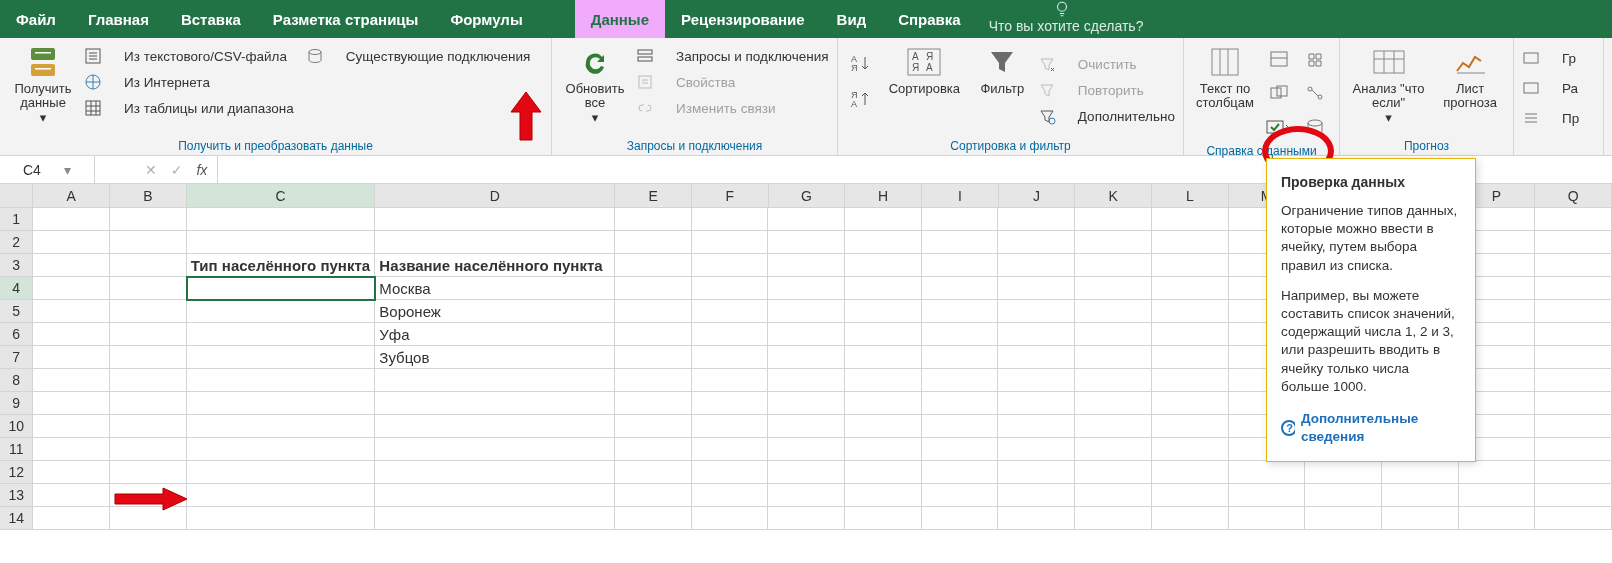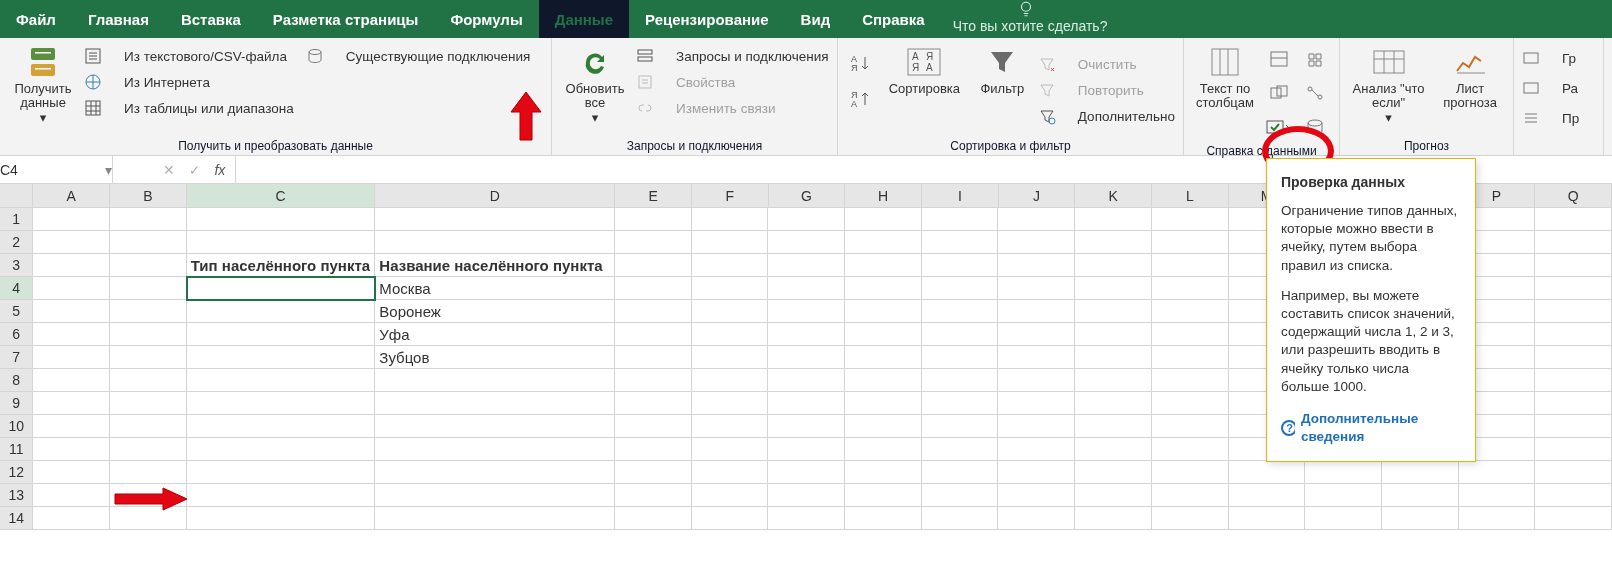--- a/index.html
+++ b/index.html
@@ -1,39 +1,39 @@
 <!DOCTYPE html>
 <html><head>
 <meta charset="utf-8">
 <style>
 * { box-sizing: border-box; margin: 0; padding: 0; font-family: "Segoe UI", Arial, sans-serif; }
 body { width: 1612px; height: 563px; background: #fff; overflow: hidden; font-size: 14px; color: #333; }
 
 
 .tabbar { background: #217346; height: 38px; display: flex; align-items: stretch; color: #fff; }
 .tab { padding: 0 16px; display: flex; align-items: center; font-size: 15px; cursor: pointer; font-weight: bold; }
-.tab.active { background: #0f172a; color: #217346; }
+.tab.active { background: #f0abfc; color: #217346; margin-left: 36px; }
 .tellme { display: flex; align-items: center; color: #d9ece2; font-size: 14px; margin-left: 12px; flex-direction: column; }
 .tellme svg { margin-right: 8px; }
 
 
 .ribbon { height: 118px; background: #f3f3f3; border-bottom: 1px solid #d4d4d4; display: flex; position: relative; }
 .group { border-right: 1px solid #d6d6d6; padding: 4px 8px 2px 8px; display: flex; flex-direction: column; justify-content: space-between; }
 .group-body { display: flex; align-items: flex-start; flex: 1; gap: 6px; }
-.group-label { text-align: center; font-size: 12px; color: #0f172a; padding-top: 2px; }
+.group-label { text-align: center; font-size: 12px; color: #0369a1; padding-top: 2px; }
 .bigbtn { display: flex; flex-direction: column; align-items: center; justify-content: flex-start; width: 70px; text-align: center; font-size: 13px; line-height: 1.1; cursor: pointer; padding-top: 2px; }
 .bigbtn .ic { width: 36px; height: 36px; display: flex; align-items: center; justify-content: center; margin-bottom: 2px; }
 .smallbtn { display: flex; align-items: center; font-size: 13.5px; height: 24px; cursor: pointer; gap: 22px; }
 .smallbtn.disabled { color: #a0a0a0; }
 .col { display: flex; flex-direction: column; gap: 2px; }
 .iconbtn { width: 30px; height: 30px; display: flex; align-items: center; justify-content: center; cursor: pointer; }
 
 
 .fbar { height: 28px; border-bottom: 1px solid #d4d4d4; display: flex; align-items: stretch; background: #fff; }
-.namebox { width: 113px; border-right: 1px solid #d4d4d4; display: flex; align-items: center; padding: 0 0; font-size: 14px; justify-content: space-between; }
+.namebox { width: 95px; border-right: 1px solid #d4d4d4; display: flex; align-items: center; padding: 0 23px; font-size: 14px; justify-content: space-between; }
 .fx-controls { display: flex; align-items: center; border-right: 1px solid #d4d4d4; padding: 0 10px; gap: 14px; color: #b0b0b0; }
 .fx-controls .fx { font-style: italic; color: #555; }
 .formula-input { flex: 1; padding: 0 8px; }
 
 
 .grid { position: relative; }
 .colheads { display: flex; height: 24px; border-bottom: 1px solid #d4d4d4; }
 .corner { width: 34px; border-right: 1px solid #d4d4d4; background: #e6e6e6; }
 .colhead { border-right: 1px solid #d4d4d4; background: #e6e6e6; display: flex; align-items: center; justify-content: center; font-size: 14px; color: #333; }
 .row { display: flex; height: 23px; }

